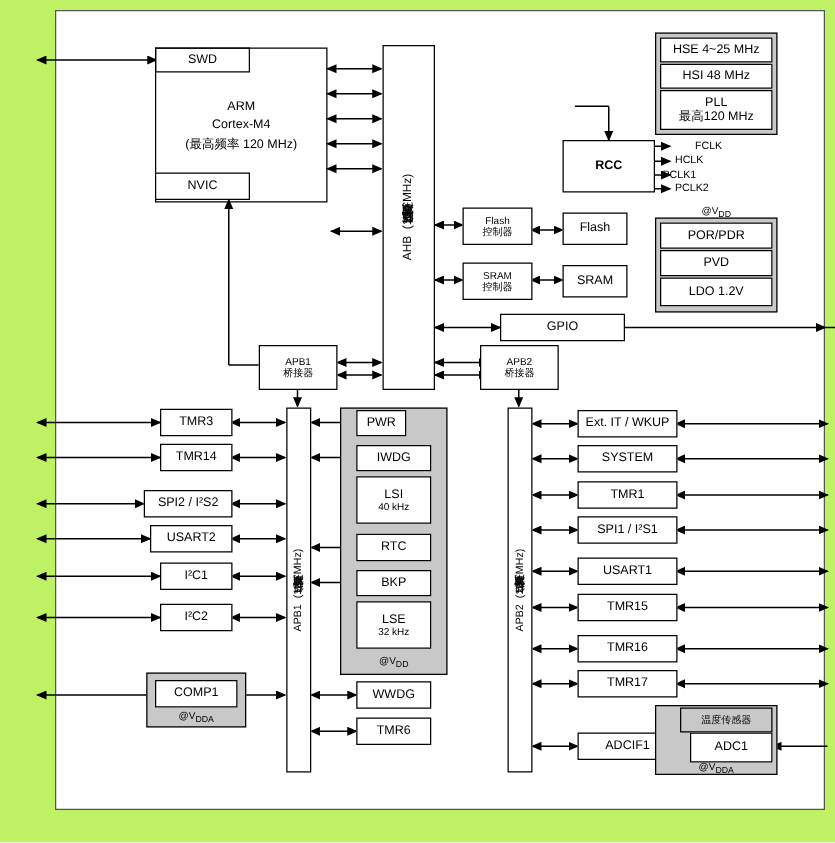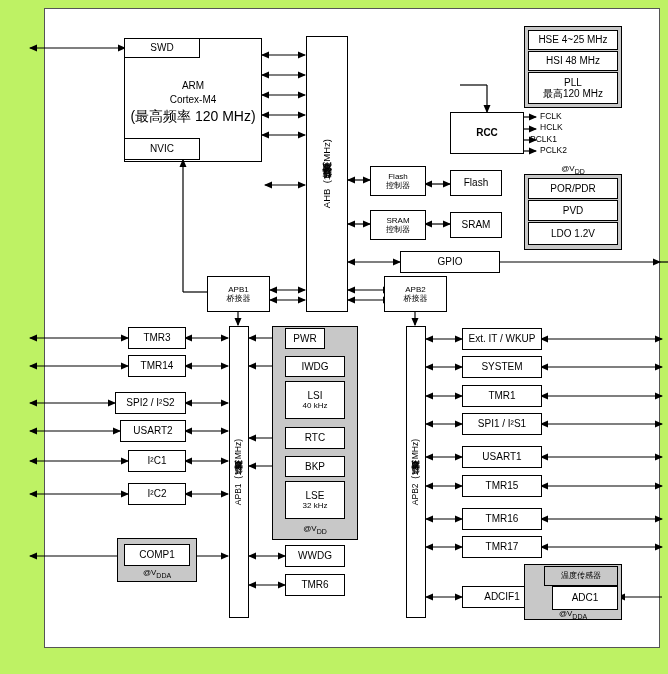--- a/index.html
+++ b/index.html
@@ -128,36 +128,36 @@
 
         <line x1="581" y1="570" x2="581" y2="583" marker-end="url(#ar)"></line>
       </g>
     </svg>
   </div>
 
   <div class="box" style="left:124px;top:38px;width:76px;height:20px;">SWD</div>
   <div class="box" style="left:124px;top:38px;width:138px;height:124px;background:transparent;"></div>
   <div class="plain" style="left:130px;top:80px;width:126px;font-size:10px;">ARM</div>
   <div class="plain" style="left:130px;top:94px;width:126px;font-size:10px;">Cortex-M4</div>
-  <div class="plain" style="left:130px;top:108px;width:126px;font-size:14px;">(最高频率 120 MHz)</div>
+  <div class="plain" style="left:130px;top:108px;width:126px;font-size:10px;">(最高频率 120 MHz)</div>
   <div class="box" style="left:124px;top:138px;width:76px;height:22px;">NVIC</div>
 
   <div class="box" style="left:306px;top:36px;width:42px;height:276px;">
     <span class="vert" style="font-size:9.5px;">AHB 总线矩阵 (最高频率120 MHz)</span>
   </div>
 
   <div class="grayband" style="left:524px;top:26px;width:98px;height:82px;"></div>
   <div class="box" style="left:528px;top:30px;width:90px;height:20px;">HSE 4~25 MHz</div>
   <div class="box" style="left:528px;top:51px;width:90px;height:20px;">HSI 48 MHz</div>
   <div class="box" style="left:528px;top:72px;width:90px;height:32px;flex-direction:column;">
     <span>PLL</span>
     <span>最高120 MHz</span>
   </div>
   <div class="box" style="left:450px;top:112px;width:74px;height:42px;font-weight:bold;">RCC</div>
-  <div class="plain" style="left:540px;top:111px;width:60px;text-align:left;font-size:8.5px;">FCLK</div>
+  <div class="plain" style="left:556px;top:111px;width:60px;text-align:left;font-size:8.5px;">FCLK</div>
   <div class="plain" style="left:540px;top:122px;width:60px;text-align:left;font-size:8.5px;">HCLK</div>
   <div class="plain" style="left:530px;top:134px;width:60px;text-align:left;font-size:8.5px;">PCLK1</div>
   <div class="plain" style="left:540px;top:145px;width:60px;text-align:left;font-size:8.5px;">PCLK2</div>
 
   <div class="grayband" style="left:524px;top:174px;width:98px;height:76px;"></div>
   <div class="plain" style="left:524px;top:164px;width:98px;font-size:8px;"><span>@V</span><span class="sub">DD</span></div>
   <div class="box" style="left:528px;top:178px;width:90px;height:21px;">POR/PDR</div>
   <div class="box" style="left:528px;top:200px;width:90px;height:21px;">PVD</div>
   <div class="box" style="left:528px;top:222px;width:90px;height:23px;">LDO 1.2V</div>
 

